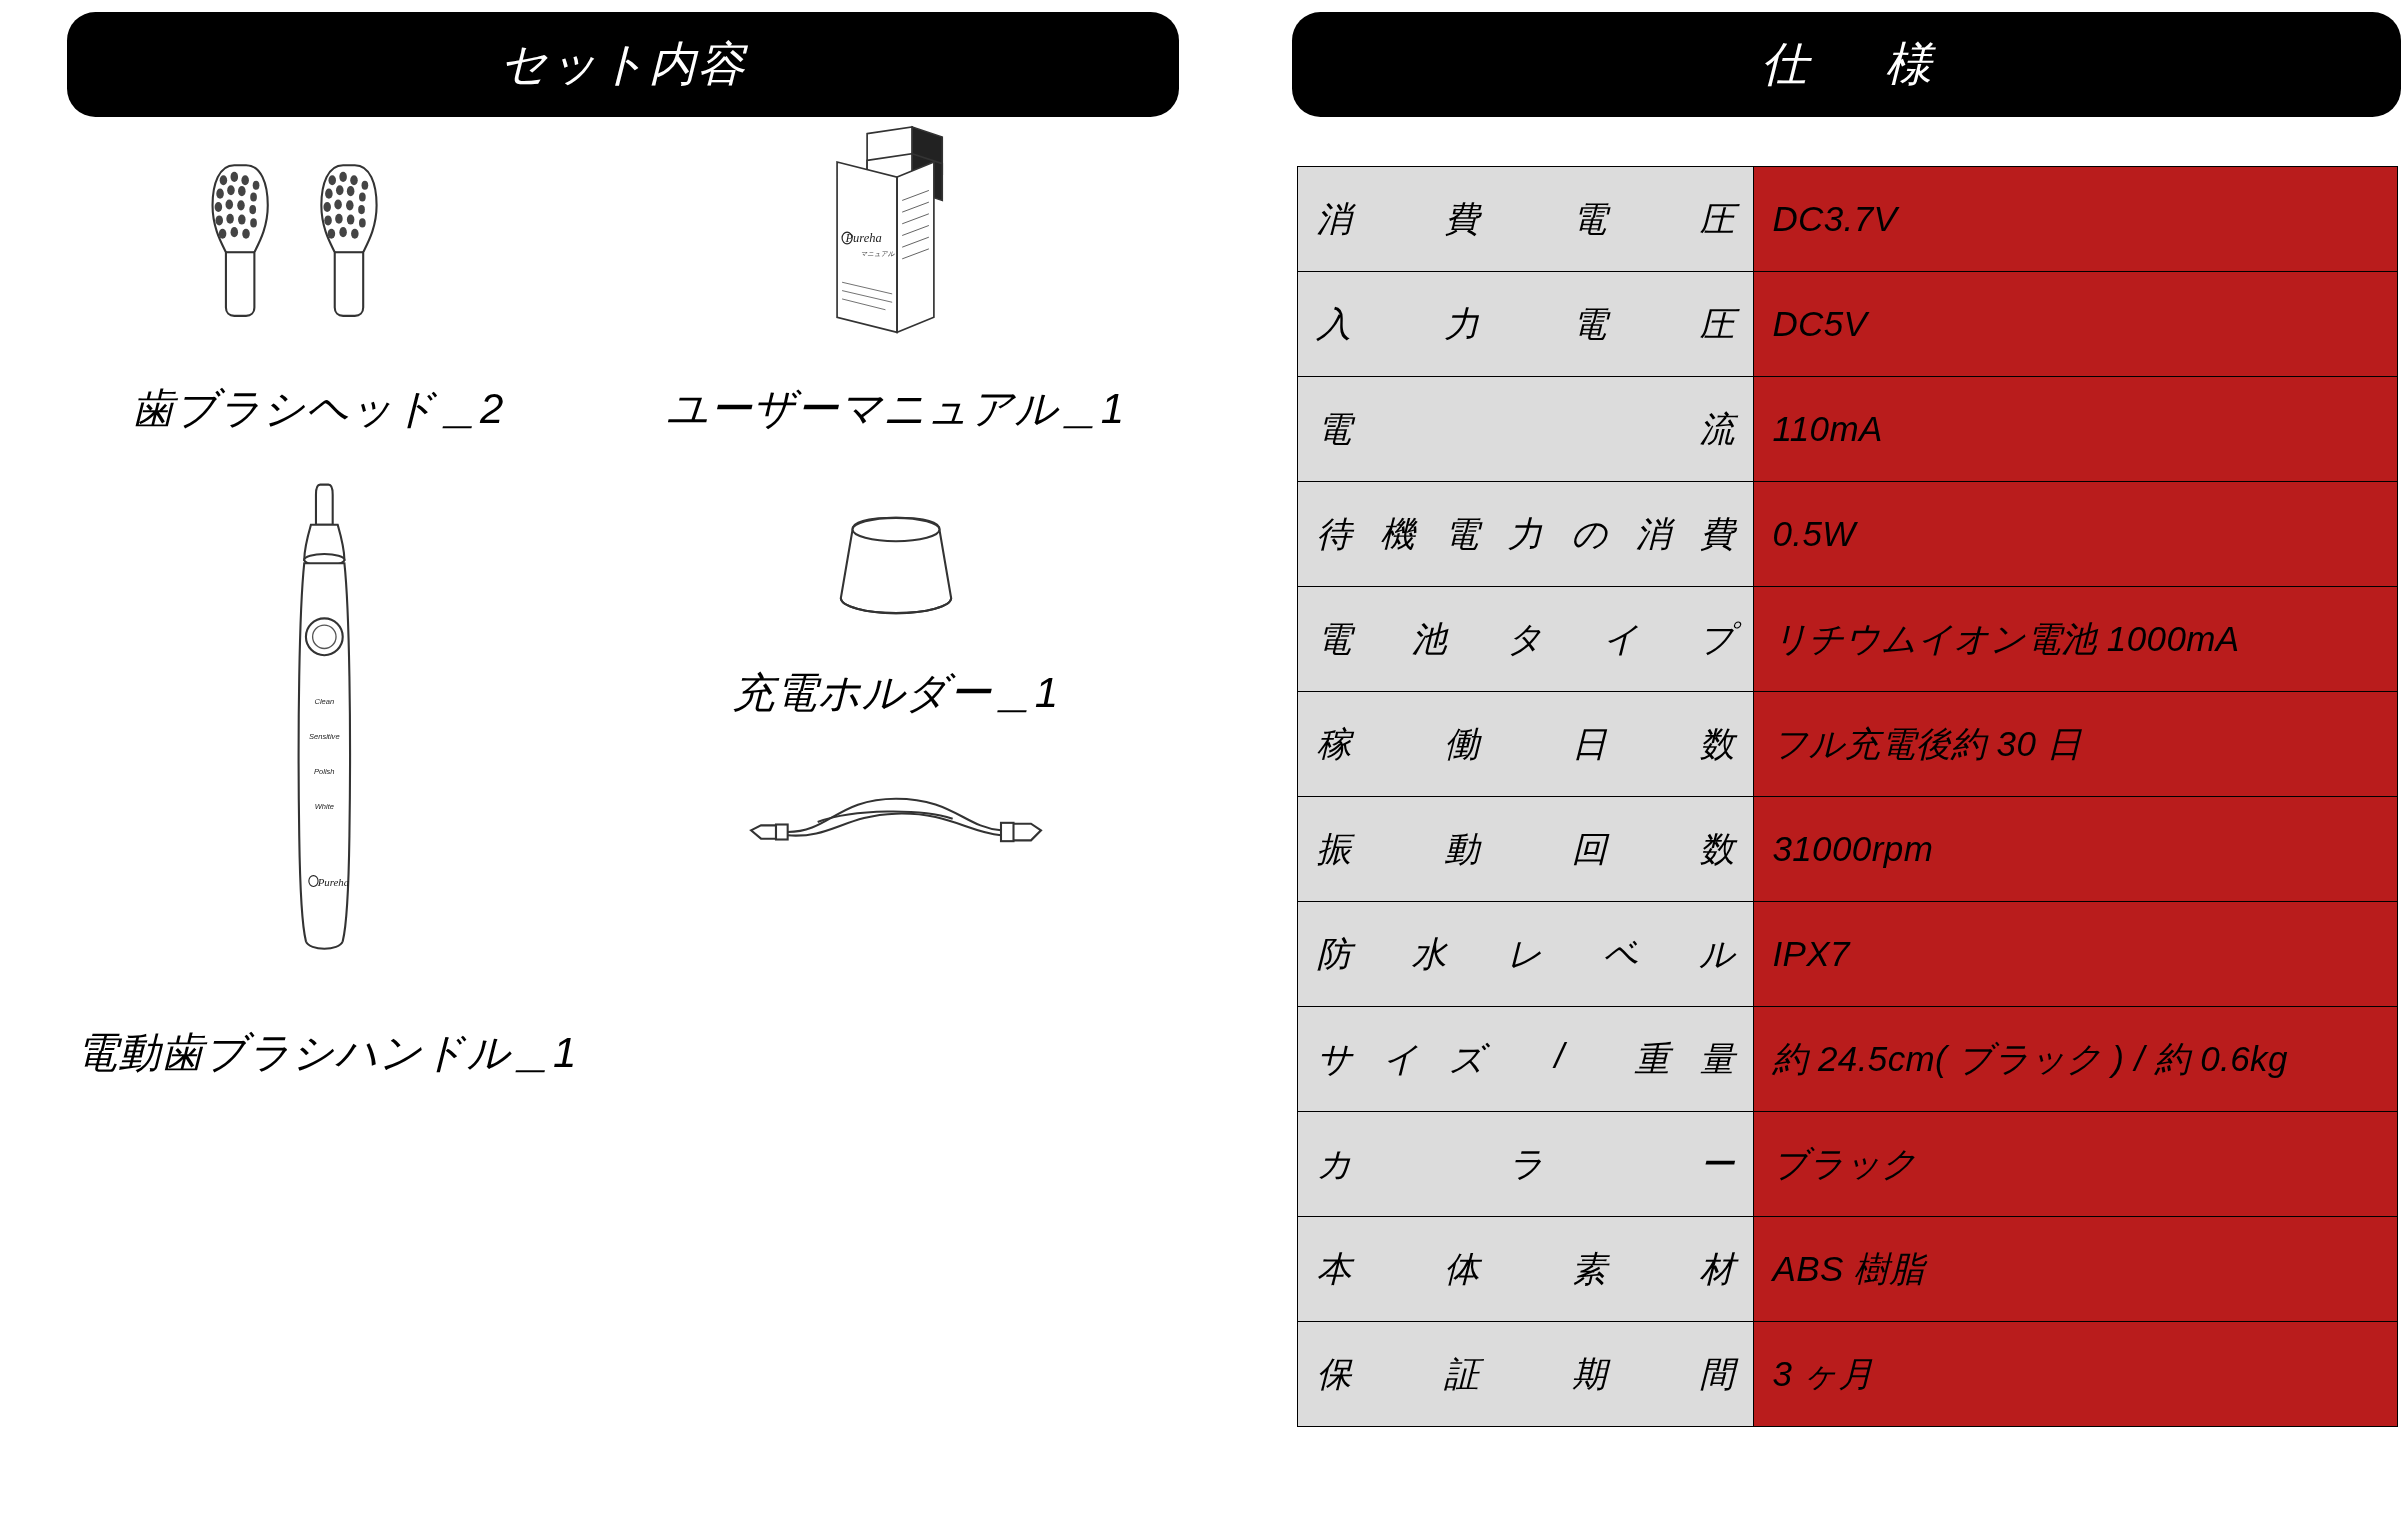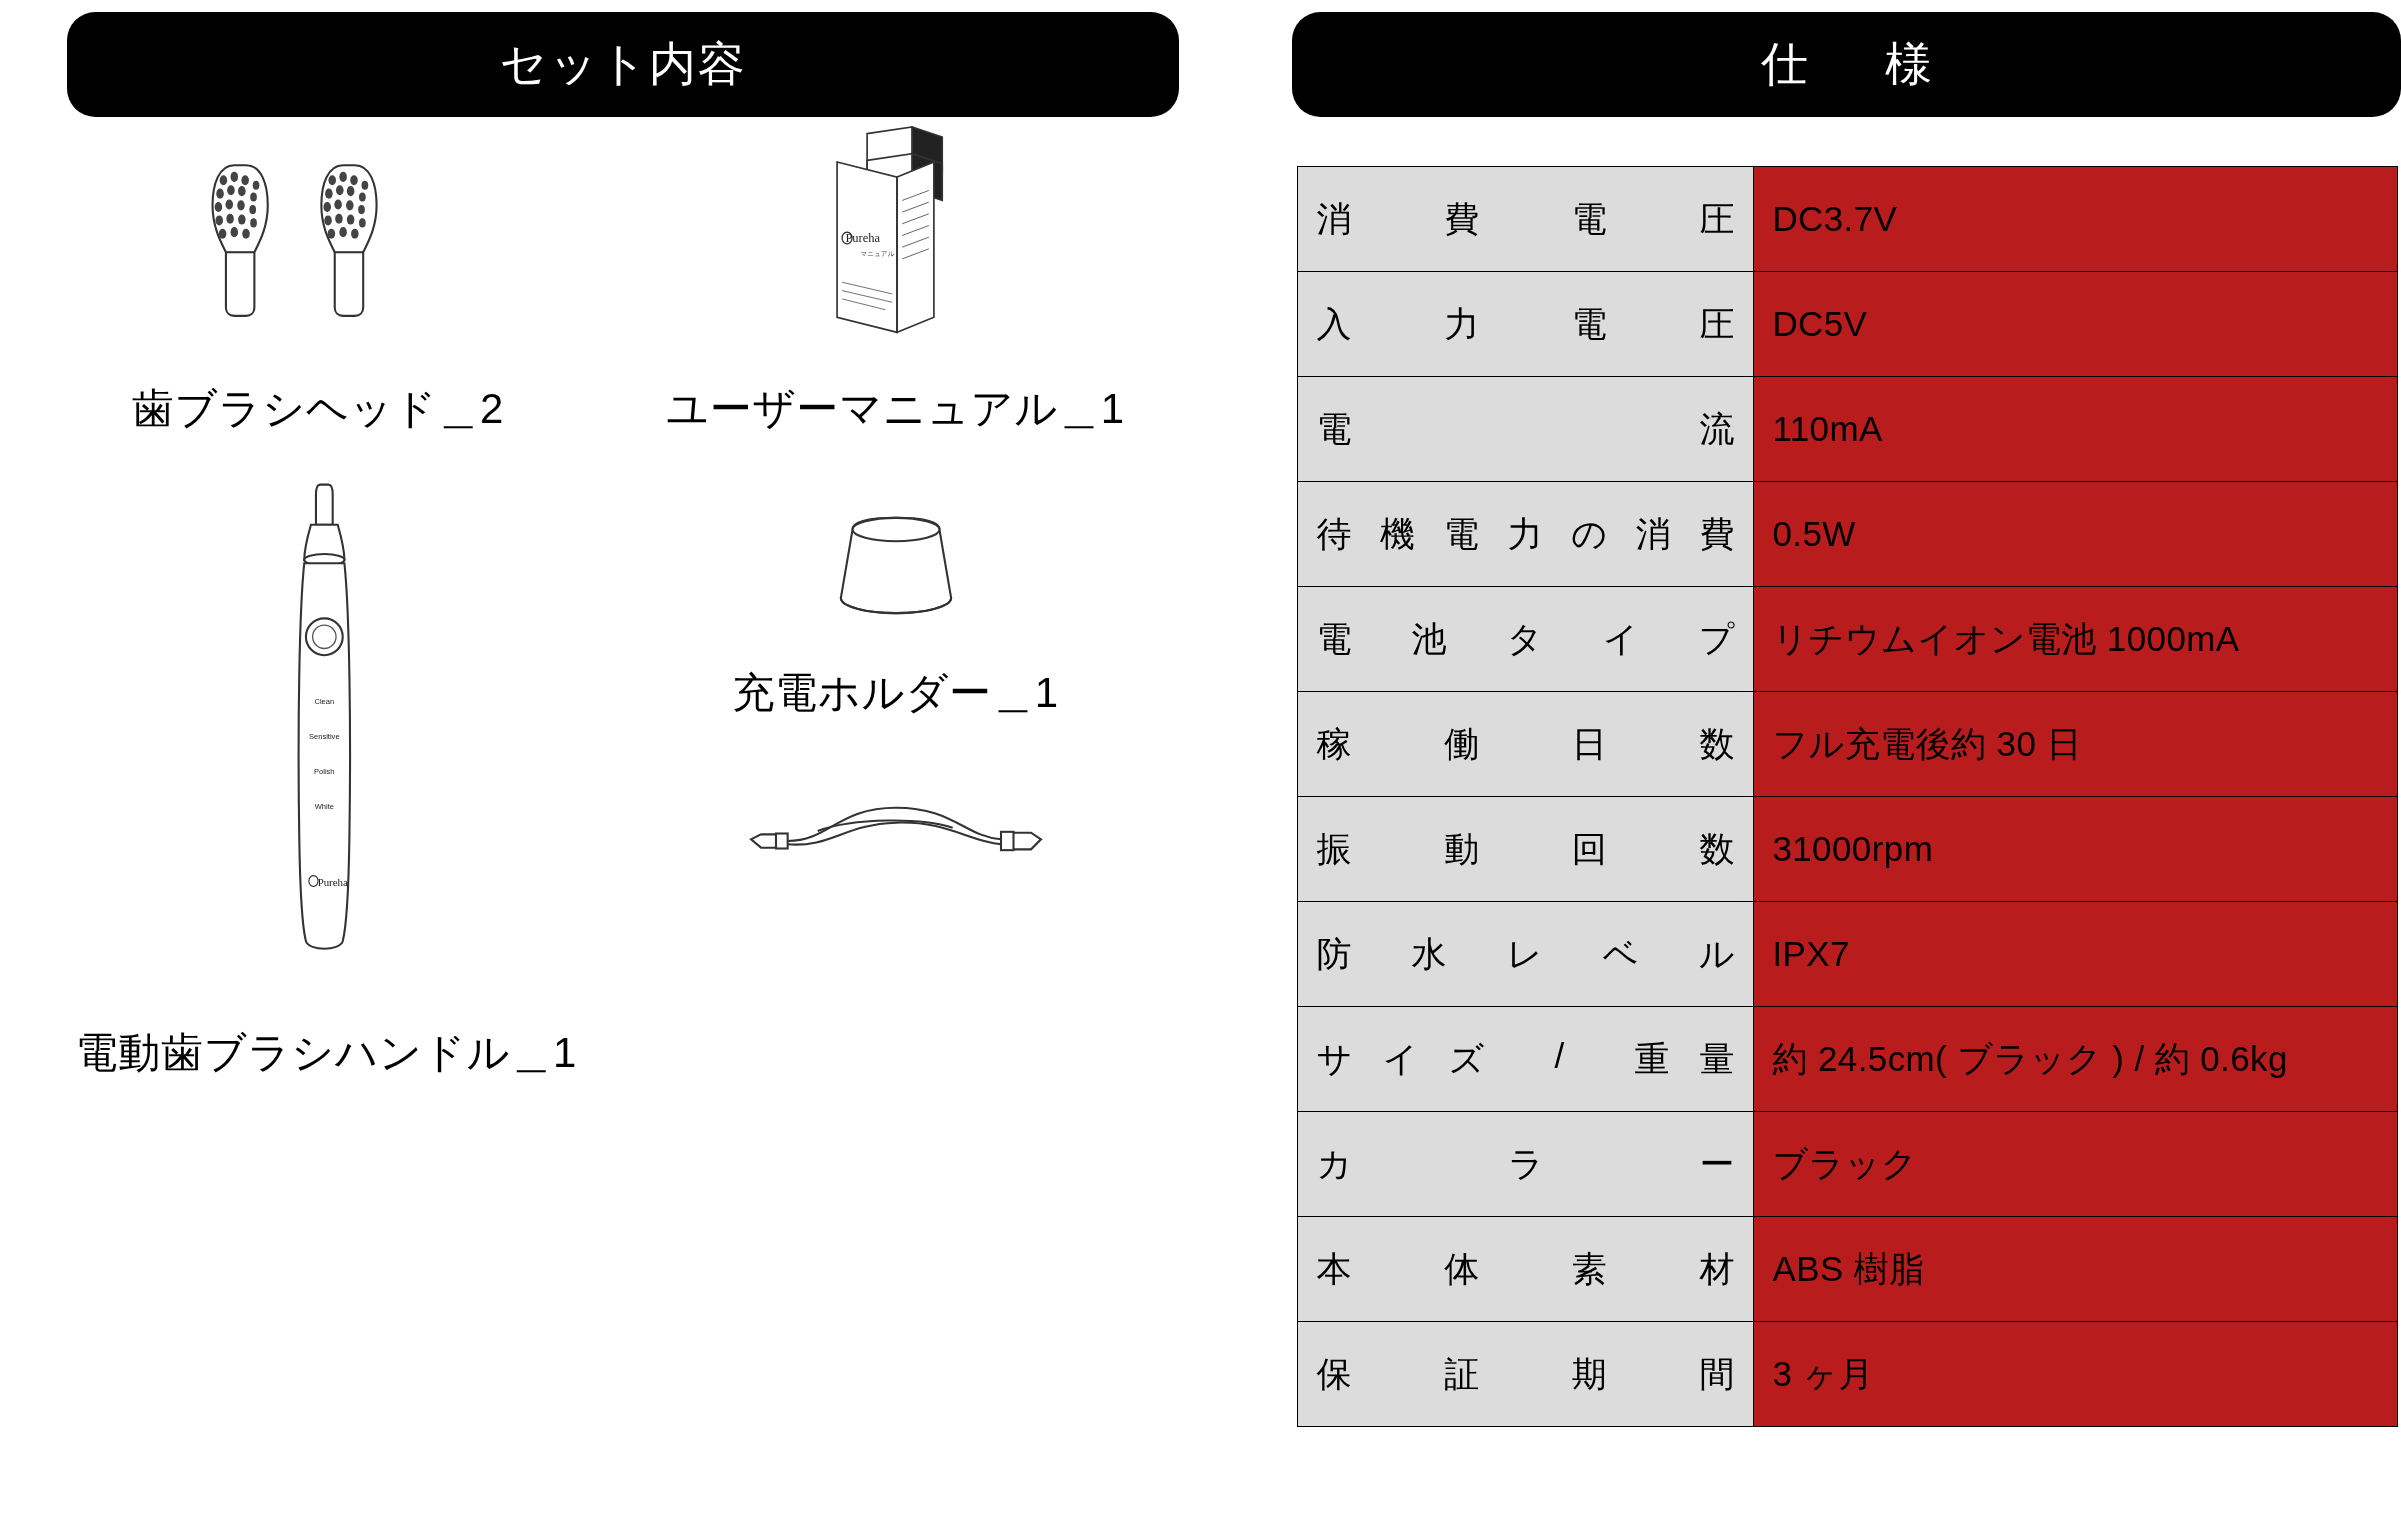--- a/index.html
+++ b/index.html
@@ -12,20 +12,21 @@
     width: 2401px;
     height: 1523px;
     font-family: "Liberation Sans", "DejaVu Sans", sans-serif;
     color: #000000;
     overflow: hidden;
   }
   .page {
     position: relative;
     width: 2401px;
     height: 1207px;
+    font-style: italic;
   }
 
   
   .panel-left {
     position: absolute;
     left: 0px;
     top: 0px;
     width: 1280px;
     height: 1523px;
   }
@@ -78,21 +79,20 @@
     text-align: center;
   }
   .item-caption {
     font-size: 42px;
     letter-spacing: 0.8px;
     white-space: nowrap;
     color: #000;
   }
   .art {
     display: flex;
-    align-items: flex-end;
     justify-content: center;
   }
 
   
   .item-heads      { left: 25px;  top: 0px;   width: 586px; }
   .item-manual     { left: 586px; top: 0px;   width: 619px; }
   .item-handle     { left: -16.7px; top: 351px; width: 686px; }
   .item-holder     { left: 586px; top: 376px; width: 619px; }
   .item-cable      { left: 586px; top: 652px; width: 619px; }
 

